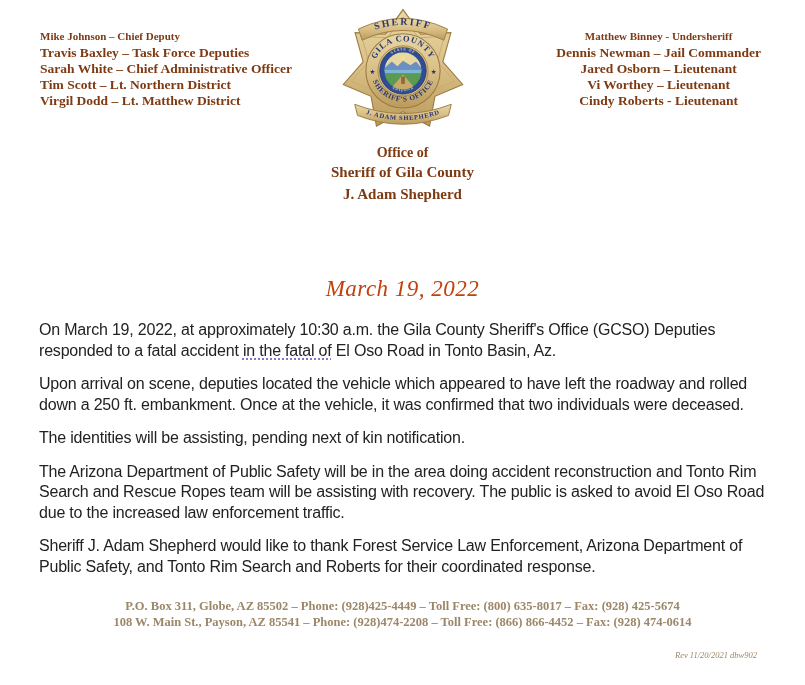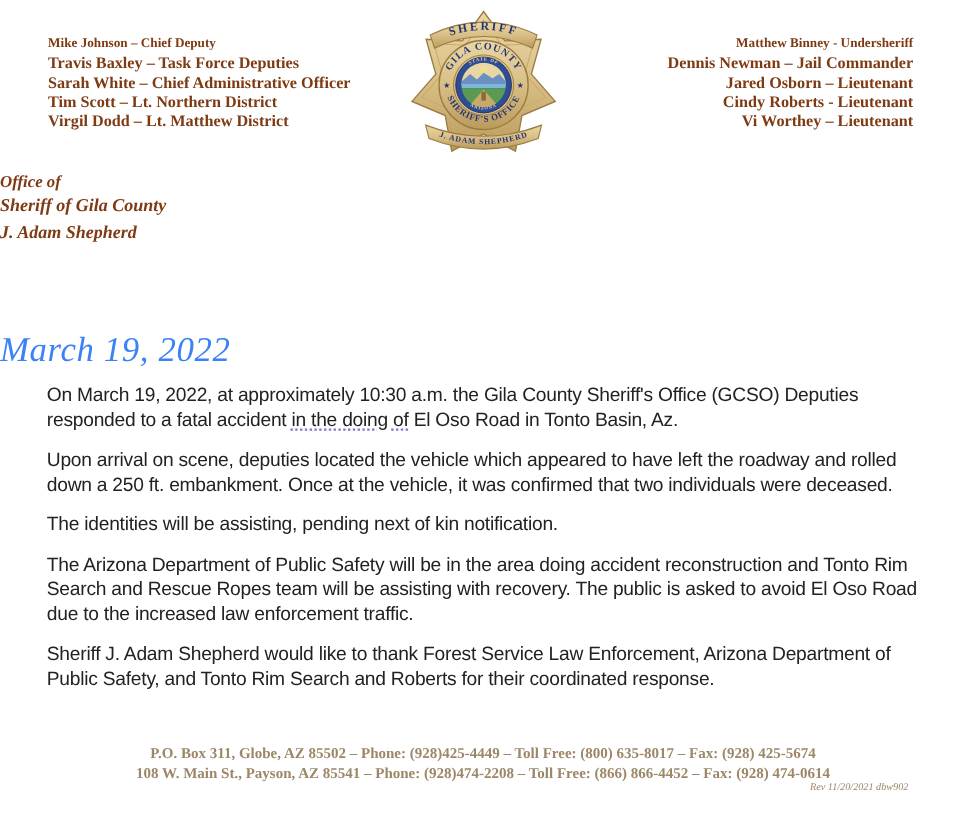--- a/index.html
+++ b/index.html
@@ -20,40 +20,40 @@
   
   .officials{
     position:absolute;top:27px;
     color:var(--brown);
     font-weight:bold;
     font-size:13.5px;
     line-height:16px;
     white-space:nowrap;
   }
   .officials.left{left:40px;text-align:left;}
-  .officials.right{right:44px;text-align:right;}
+  .officials.right{right:44px;text-align:center;}
   .officials .first{font-size:11px;line-height:18px;}
 
   .badge-wrap{
     position:absolute;top:4px;left:50%;
     transform:translateX(-50%);
     width:140px;height:130px;
   }
 
   .office-block{
     position:absolute;top:144px;left:0;width:100%;
-    color:var(--brown);font-weight:bold;font-style:italic;
+    text-align:center;color:var(--brown);font-weight:bold;
   }
   .office-block .small{font-size:14px;line-height:17px;}
   .office-block .big{font-size:15px;line-height:22px;}
 
   .release-date{
     position:absolute;top:276px;left:0;width:100%;
-    text-align:left;
-    font-style:italic;font-size:29px;color:#3b82f6;
+    text-align:center;
+    font-style:italic;font-size:23px;color:#c2410c;
     letter-spacing:0.5px;
   }
 
   
   .body-text{
     position:absolute;top:320px;left:39px;width:732px;
     font-family:"Liberation Sans", sans-serif;
     font-size:16px;line-height:20.5px;
     letter-spacing:-0.2px;
     color:var(--body-text);
@@ -62,21 +62,21 @@
   .grammar-underline{
     text-decoration-line:underline;
     text-decoration-style:dotted;
     text-decoration-color:var(--underline);
     text-decoration-thickness:2px;
     text-underline-offset:3px;
   }
 
   
   .footer{
-    position:absolute;top:621px;left:0;width:100%;
+    position:absolute;top:599px;left:0;width:100%;
     text-align:center;color:var(--tan);
     font-weight:bold;font-size:12.5px;line-height:15.5px;
     white-space:nowrap;
   }
   .rev-note{
     position:absolute;top:650px;right:48px;
     color:var(--tan);font-style:italic;font-size:8.5px;
   }
 
   
@@ -90,22 +90,22 @@
   <div>Travis Baxley – Task Force Deputies</div>
   <div>Sarah White – Chief Administrative Officer</div>
   <div>Tim Scott – Lt. Northern District</div>
   <div>Virgil Dodd – Lt. Matthew District</div>
 </div>
 
 <div class="officials right">
   <div class="first">Matthew Binney - Undersheriff</div>
   <div>Dennis Newman – Jail Commander</div>
   <div>Jared Osborn – Lieutenant</div>
+  <div>Vi Worthey – Lieutenant</div>
   <div>Cindy Roberts - Lieutenant</div>
-  <div>Vi Worthey – Lieutenant</div>
 </div>
 
 <div class="badge-wrap">
   <svg viewBox="0 0 140 140" width="140" height="130">
     <defs>
       <linearGradient id="gold" x1="0" y1="0" x2="0" y2="1">
         <stop offset="0" stop-color="#e9d7a6"></stop>
         <stop offset="0.5" stop-color="#d9bf85"></stop>
         <stop offset="1" stop-color="#bb9a5c"></stop>
       </linearGradient>
@@ -166,21 +166,21 @@
 
 <div class="office-block">
   <div class="small">Office of</div>
   <div class="big">Sheriff of Gila County</div>
   <div class="big">J. Adam Shepherd</div>
 </div>
 
 <div class="release-date">March 19, 2022</div>
 
 <div class="body-text">
-  <p><span>On March 19, 2022, at approximately 10:30 a.m. the Gila County Sheriff's Office (GCSO) Deputies responded to a fatal accident </span><span class="grammar-underline">in the doing of</span><span> El Oso Road in Tonto Basin, Az.</span></p>
+  <p><span>On March 19, 2022, at approximately 10:30 a.m. the Gila County Sheriff's Office (GCSO) Deputies responded to a fatal accident </span><span class="grammar-underline">in the fatal of</span><span> El Oso Road in Tonto Basin, Az.</span></p>
   <p>Upon arrival on scene, deputies located the vehicle which appeared to have left the roadway and rolled down a 250 ft. embankment. Once at the vehicle, it was confirmed that two individuals were deceased.</p>
   <p>The identities will be assisting, pending next of kin notification.</p>
   <p>The Arizona Department of Public Safety will be in the area doing accident reconstruction and Tonto Rim Search and Rescue Ropes team will be assisting with recovery. The public is asked to avoid El Oso Road due to the increased law enforcement traffic.</p>
   <p>Sheriff J. Adam Shepherd would like to thank Forest Service Law Enforcement, Arizona Department of Public Safety, and Tonto Rim Search and Roberts for their coordinated response.</p>
 </div>
 
 <div class="footer">
   <div>P.O. Box 311, Globe, AZ 85502 – Phone: (928)425-4449 – Toll Free: (800) 635-8017 – Fax: (928) 425-5674</div>
   <div>108 W. Main St., Payson, AZ 85541 – Phone: (928)474-2208 – Toll Free: (866) 866-4452 – Fax: (928) 474-0614</div>
 </div>

